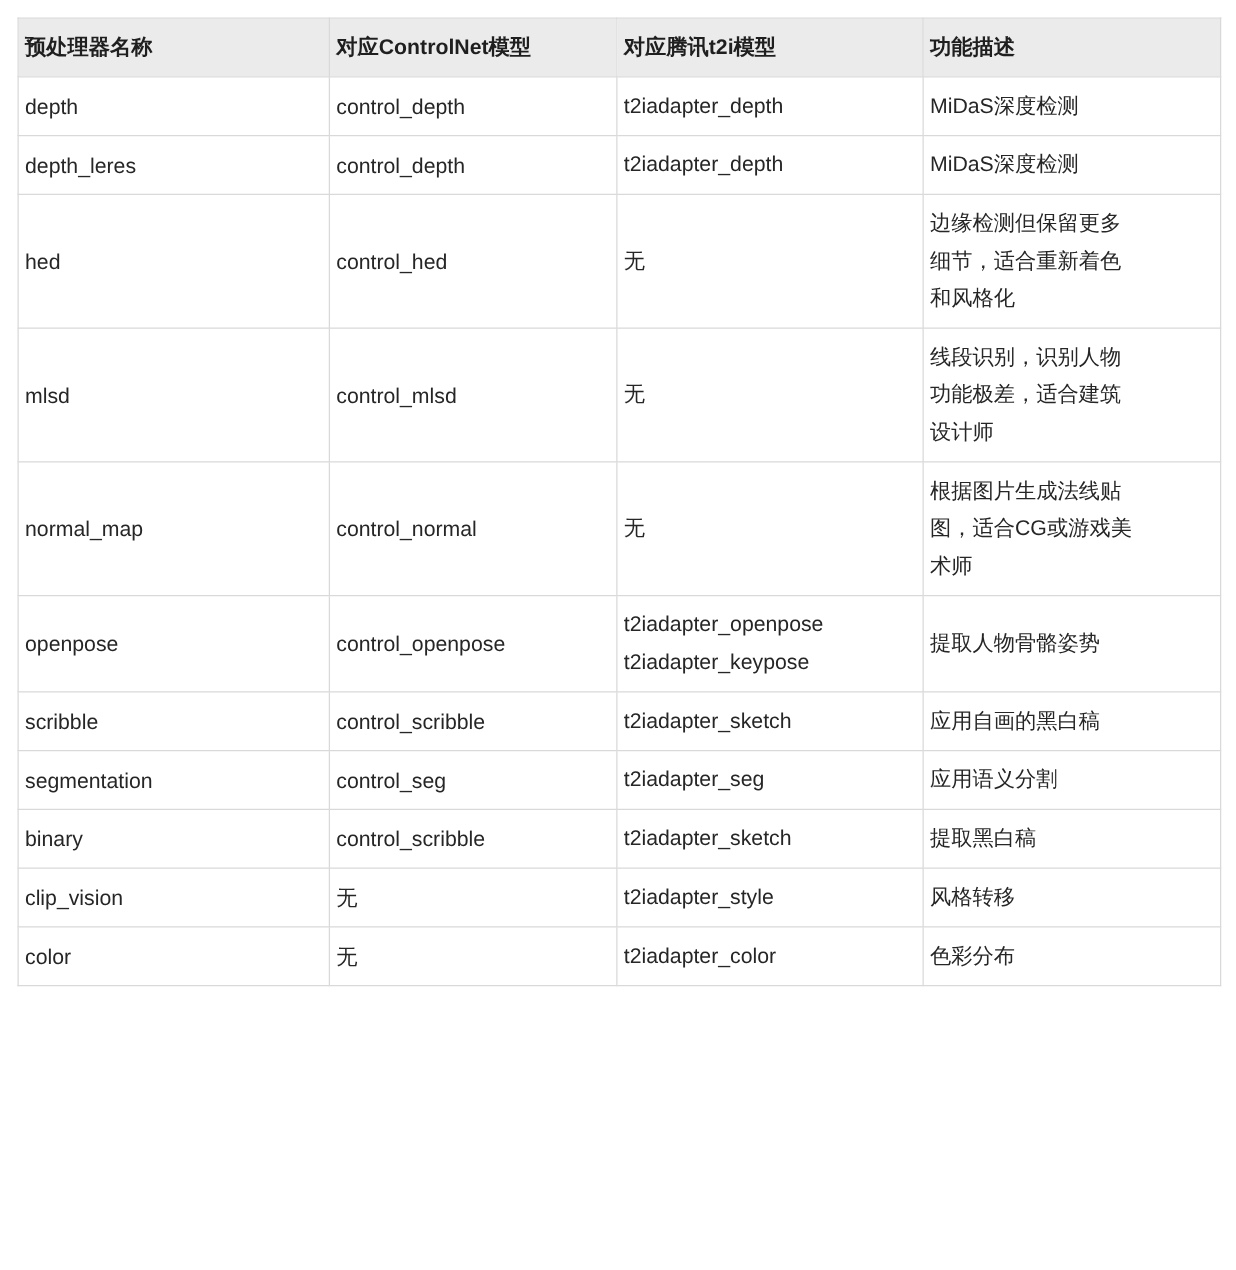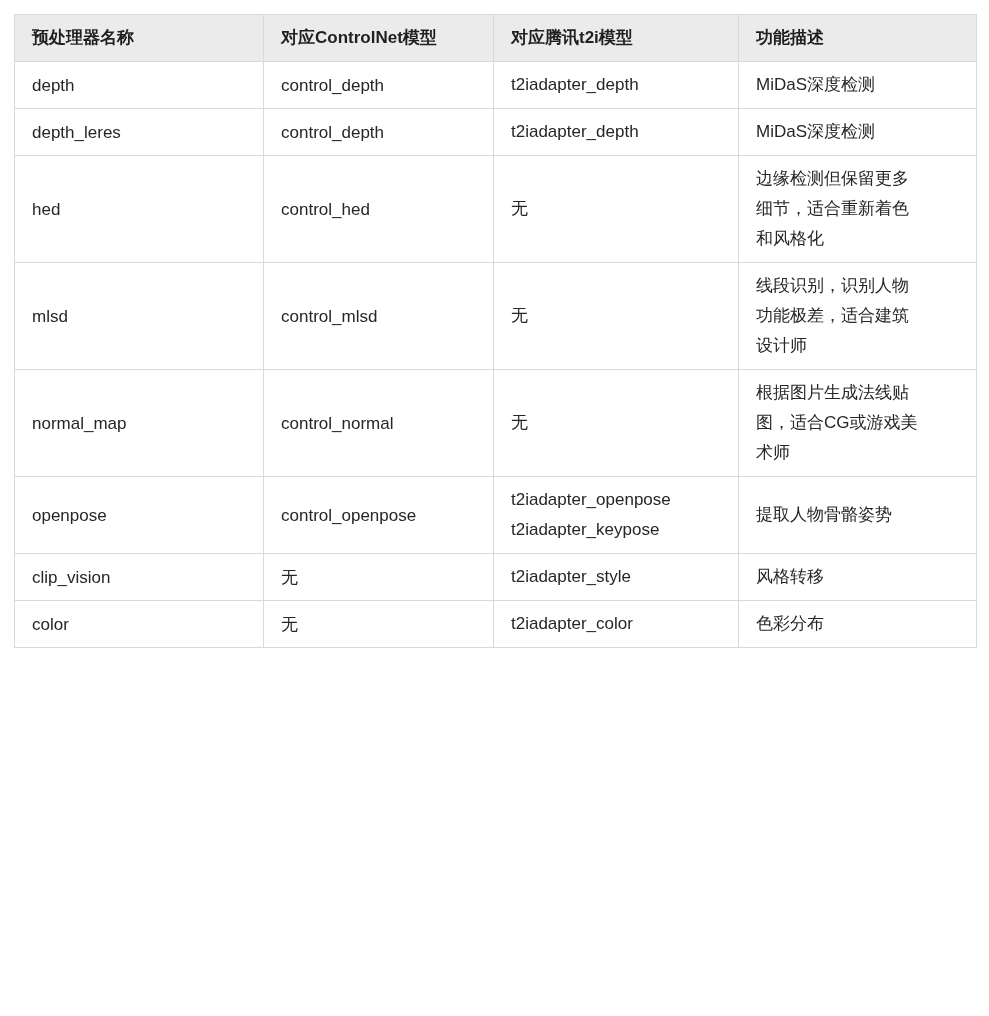--- a/index.html
+++ b/index.html
@@ -25,21 +25,21 @@
     border-collapse:collapse;
     table-layout:fixed;
     width:962px;
     font-size:17px;
   }
   .model-table th,
   .model-table td{
     border:1px solid var(--border-color);
     text-align:left;
     vertical-align:middle;
-    padding:8px 17px;
+    padding:8px 5px;
     box-sizing:border-box;
     word-break:break-word;
   }
   .model-table th{
     background:var(--header-bg);
     font-weight:600;
     color:#1f1f1f;
     line-height:30px;
     white-space:nowrap;
     overflow:hidden;
@@ -137,20 +137,50 @@
           <td>control_openpose</td>
           <td>
             <div class="line">t2iadapter_openpose</div>
             <div class="line">t2iadapter_keypose</div>
           </td>
           <td>
             <div class="line">提取人物骨骼姿势</div>
           </td>
         </tr>
         <tr>
+          <td>scribble</td>
+          <td>control_scribble</td>
+          <td>
+            <div class="line">t2iadapter_sketch</div>
+          </td>
+          <td>
+            <div class="line">应用自画的黑白稿</div>
+          </td>
+        </tr>
+        <tr>
+          <td>segmentation</td>
+          <td>control_seg</td>
+          <td>
+            <div class="line">t2iadapter_seg</div>
+          </td>
+          <td>
+            <div class="line">应用语义分割</div>
+          </td>
+        </tr>
+        <tr>
+          <td>binary</td>
+          <td>control_scribble</td>
+          <td>
+            <div class="line">t2iadapter_sketch</div>
+          </td>
+          <td>
+            <div class="line">提取黑白稿</div>
+          </td>
+        </tr>
+        <tr>
           <td>clip_vision</td>
           <td>无</td>
           <td>
             <div class="line">t2iadapter_style</div>
           </td>
           <td>
             <div class="line">风格转移</div>
           </td>
         </tr>
         <tr>

